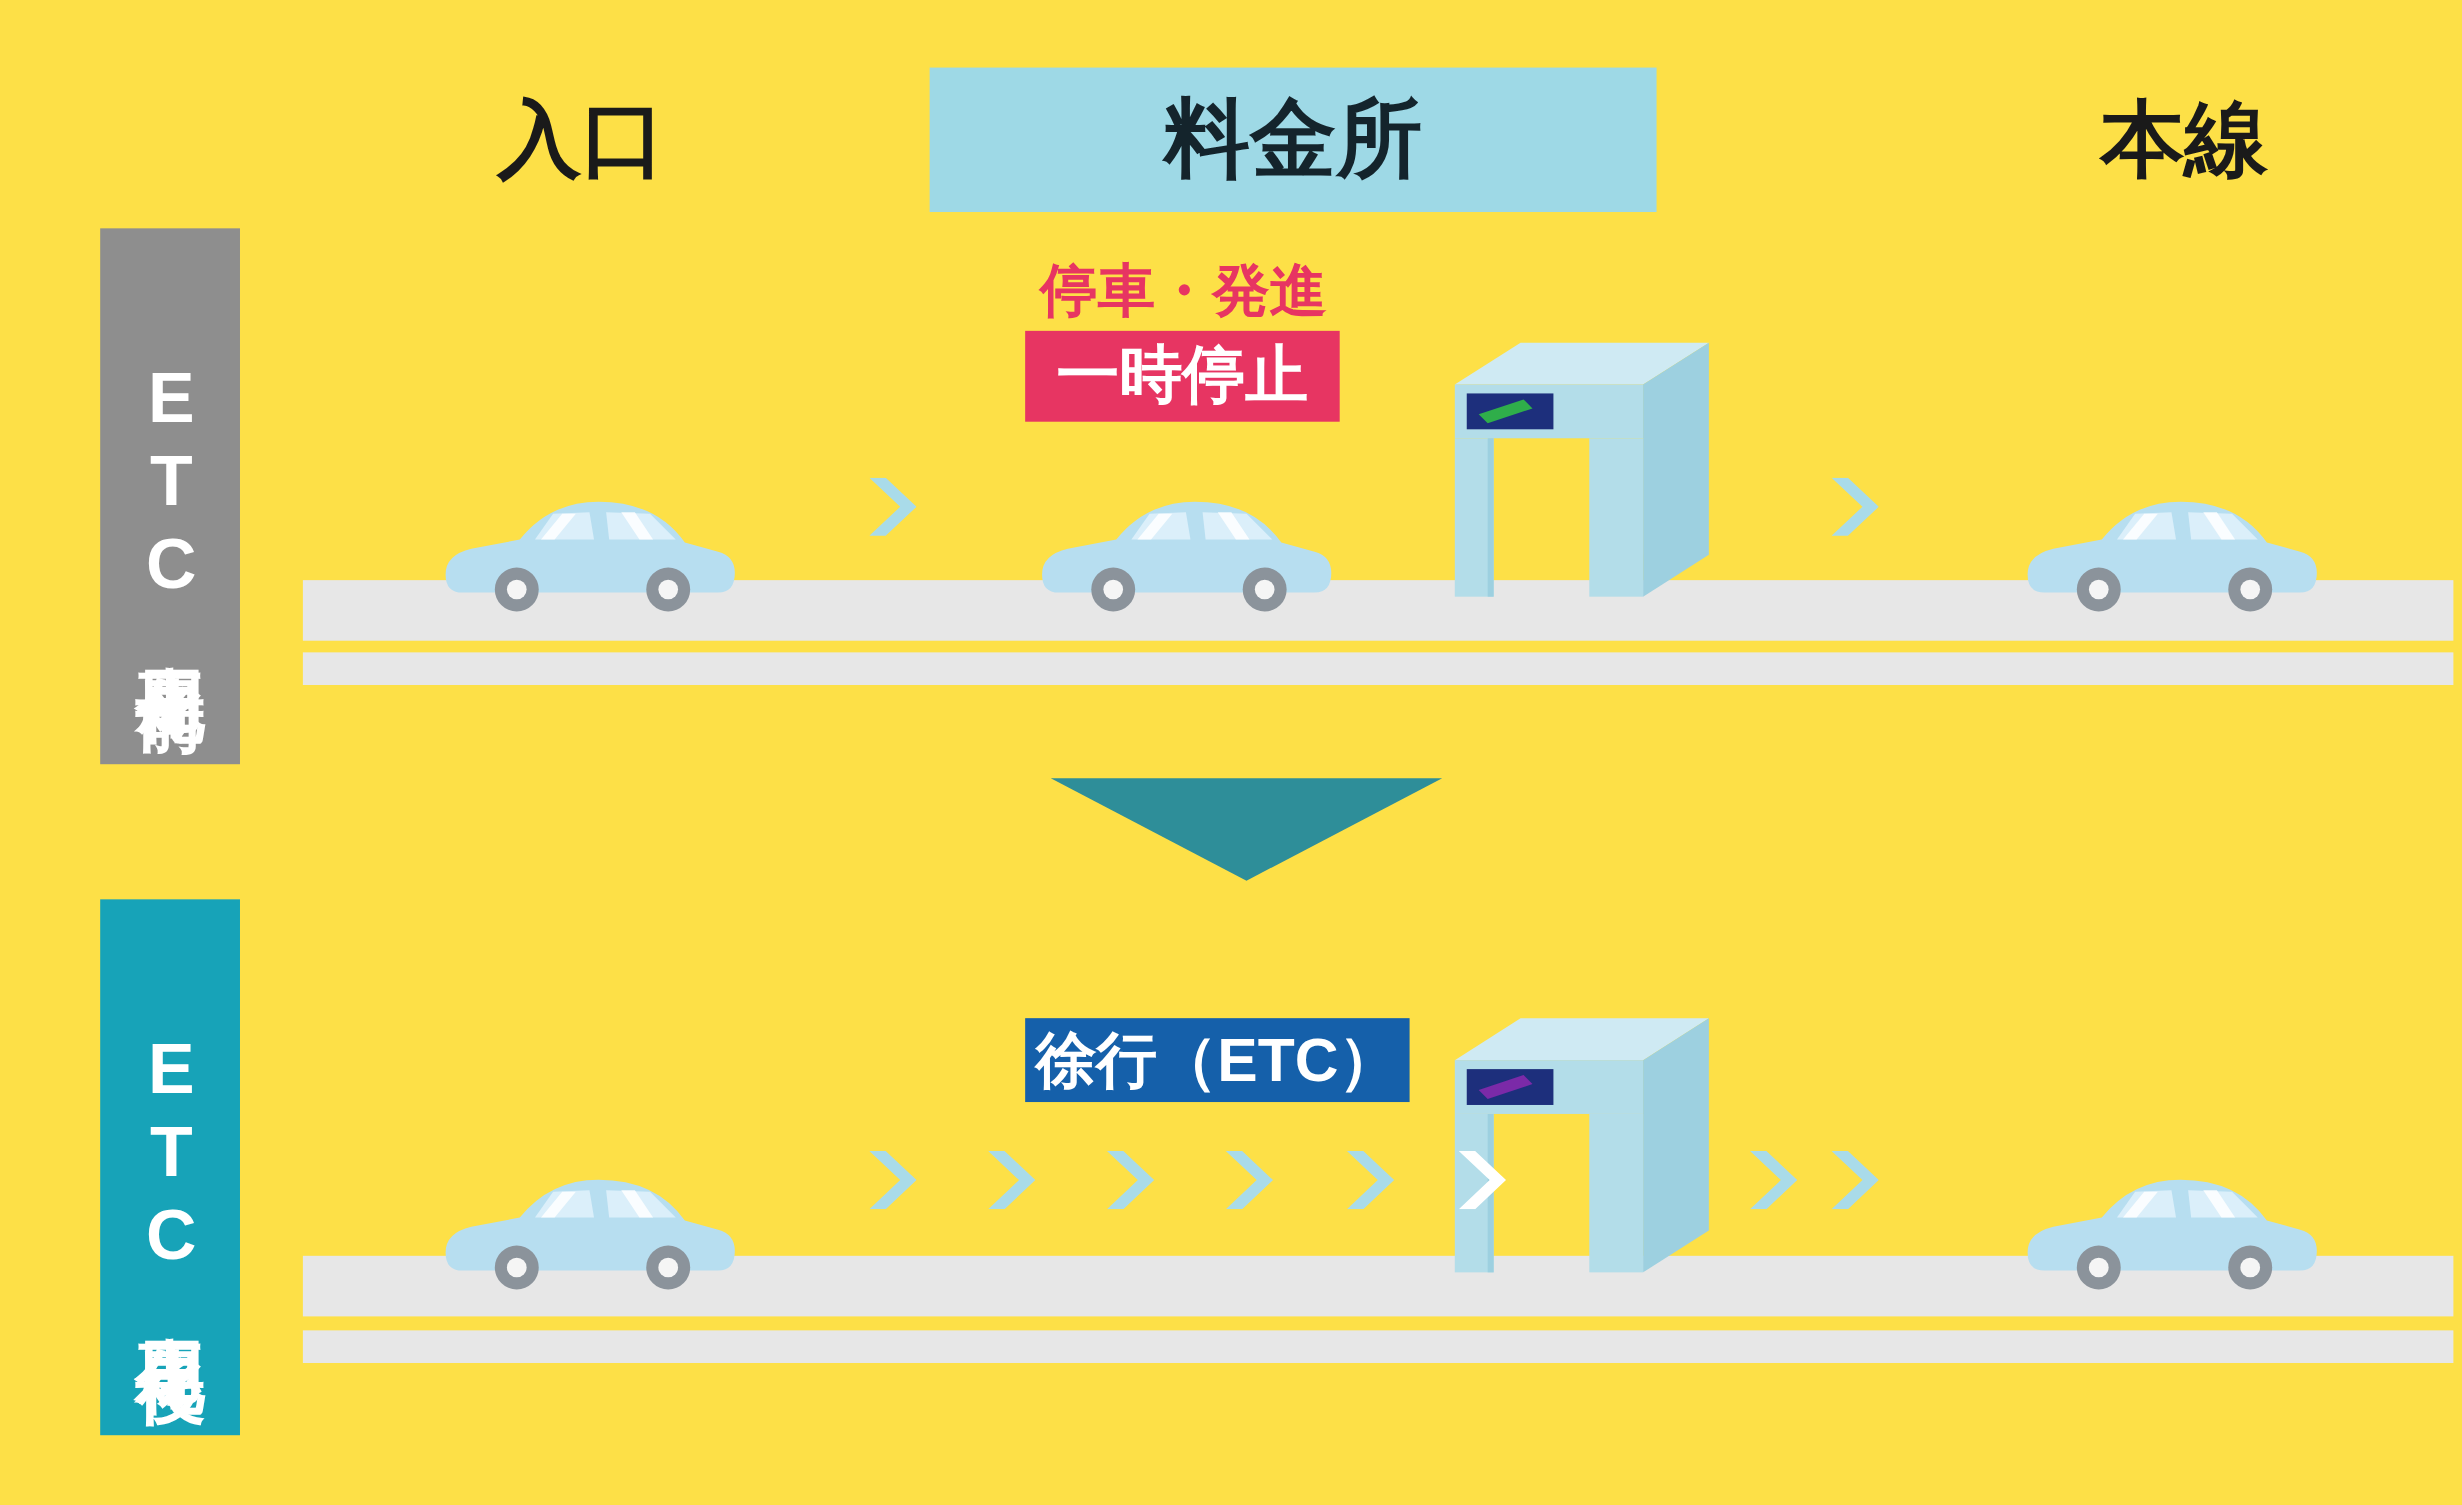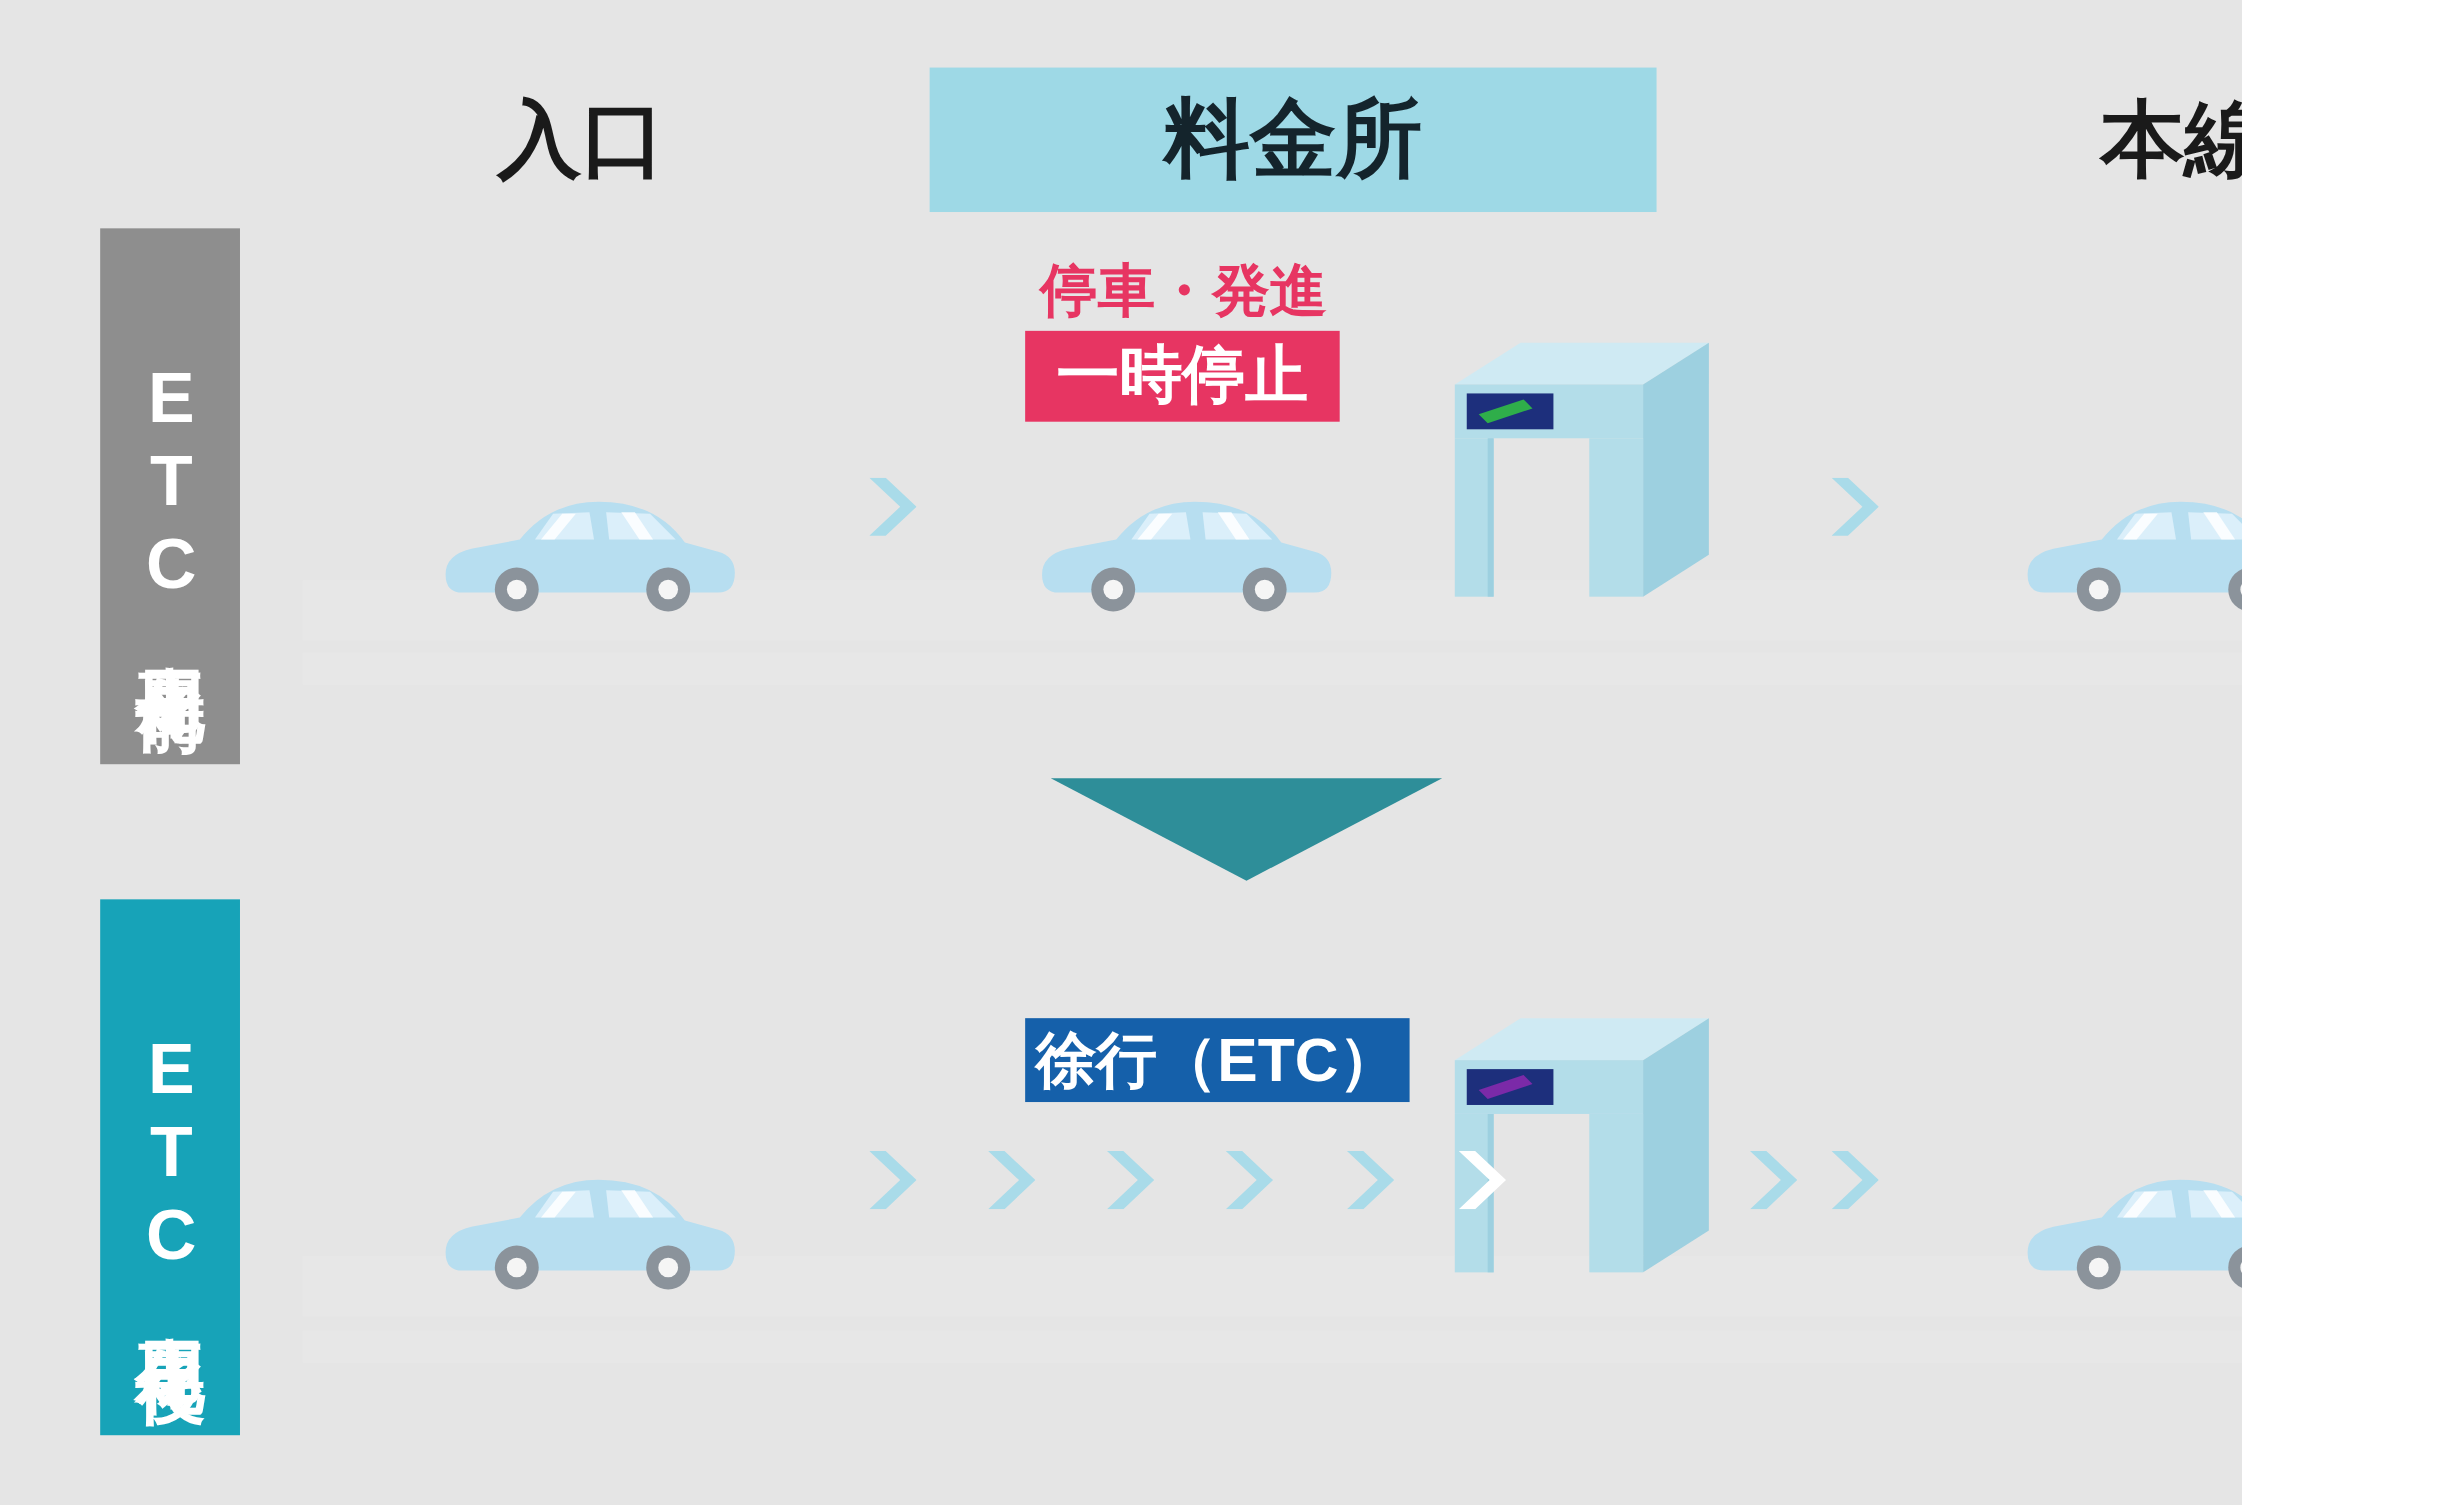--- a/index.html
+++ b/index.html
@@ -1,16 +1,16 @@
 <!DOCTYPE html>
 <html style="font-size:11px"><head>
 <meta charset="utf-8">
 <style>
   html,body{margin:0;padding:0;background:#ffffff;}
-  .viewport{position:relative;width:2242px;height:1506px;overflow:hidden;background:#e5e5e5;}
+  .viewport{position:relative;width:2462px;height:1506px;overflow:hidden;background:#fde047;}
   .stage{position:relative;width:1057px;height:646px;transform:scale(2.3299);transform-origin:0 0;
          font-family:"Liberation Sans","DejaVu Sans",sans-serif;}
   .abs{position:absolute;}
   .hlabel{font-size:36px;font-weight:bold;color:#1a1a1a;text-align:center;line-height:1;}
   .banner{background:#9ed9e6;display:flex;align-items:center;justify-content:center;
           font-size:37px;font-weight:bold;color:#14242c;}
   .vlabel{display:flex;align-items:center;justify-content:center;
           writing-mode:vertical-rl;text-orientation:upright;
           color:#ffffff;font-size:30px;font-weight:bold;letter-spacing:2.7px;line-height:1;}
   .vlabel.gray{background:#8e8e8e;}

